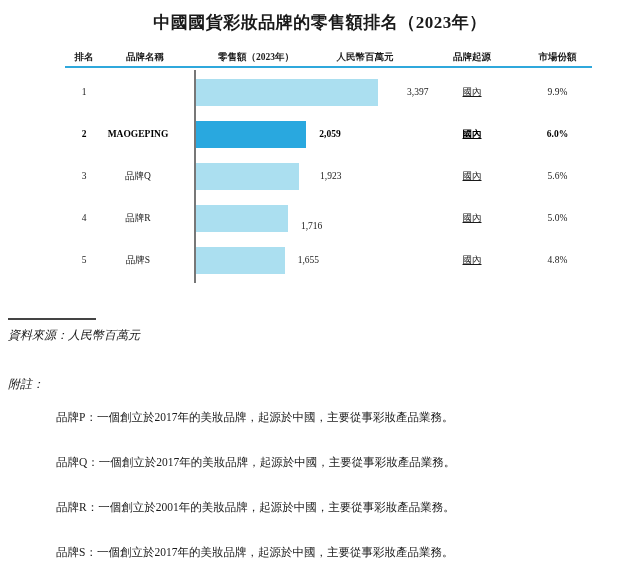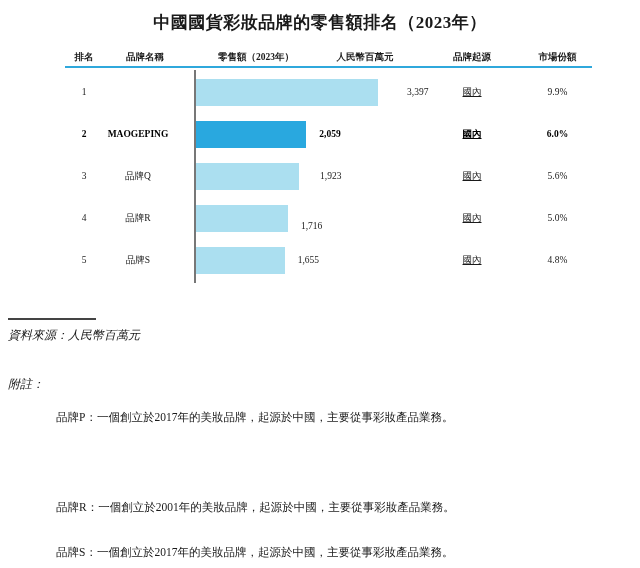--- a/index.html
+++ b/index.html
@@ -171,16 +171,17 @@
     <span class="value-label" style="left: 297.7px;">1,655</span>
     <span class="cell c-origin">國內</span>
     <span class="cell c-share">4.8%</span>
   </div>
 
   <div class="source-rule"></div>
   <div class="source-text">資料來源：人民幣百萬元</div>
   <div class="notes-label">附註：</div>
 
   <div class="note note-0">品牌P：一個創立於2017年的美妝品牌，起源於中國，主要從事彩妝產品業務。</div>
+  <div class="note note-1">品牌Q：一個創立於2017年的美妝品牌，起源於中國，主要從事彩妝產品業務。</div>
   <div class="note note-2">品牌R：一個創立於2001年的美妝品牌，起源於中國，主要從事彩妝產品業務。</div>
   <div class="note note-3">品牌S：一個創立於2017年的美妝品牌，起源於中國，主要從事彩妝產品業務。</div>
 
 </div>
 
 </body></html>

